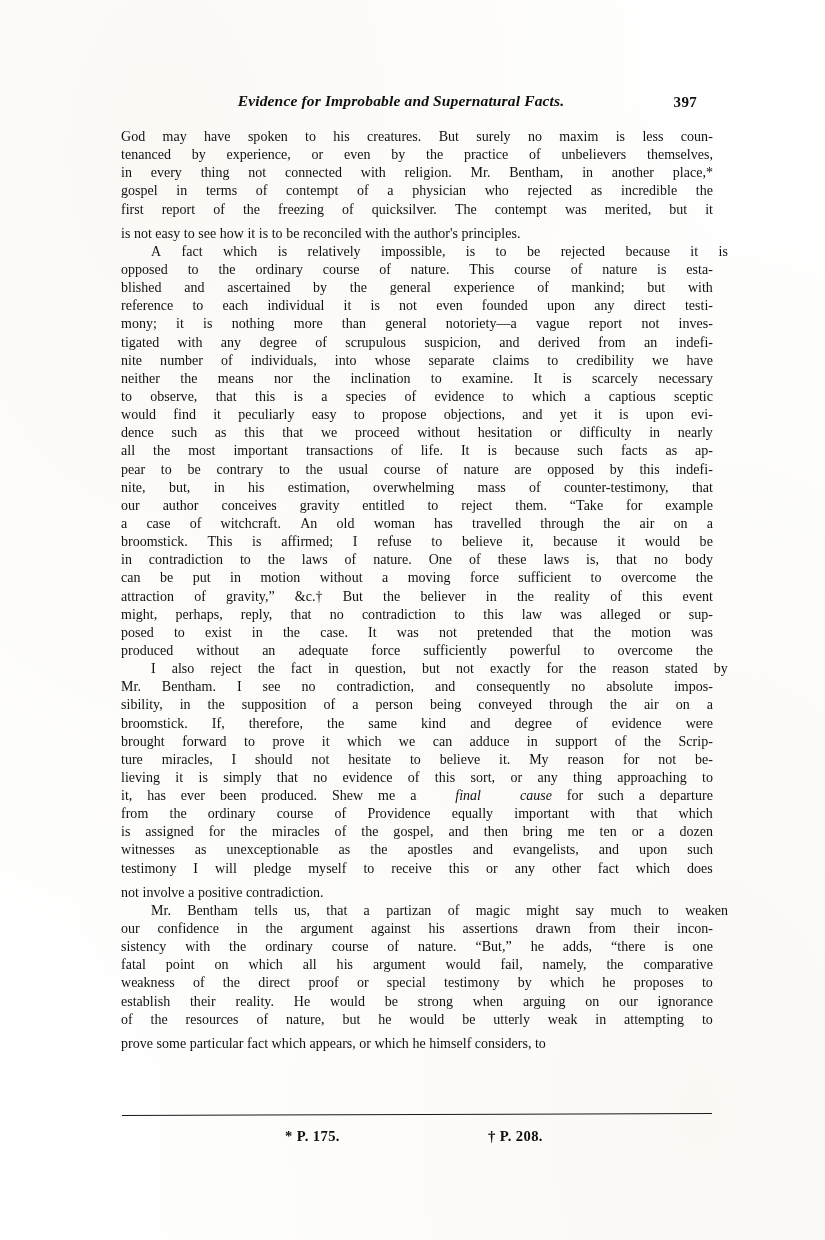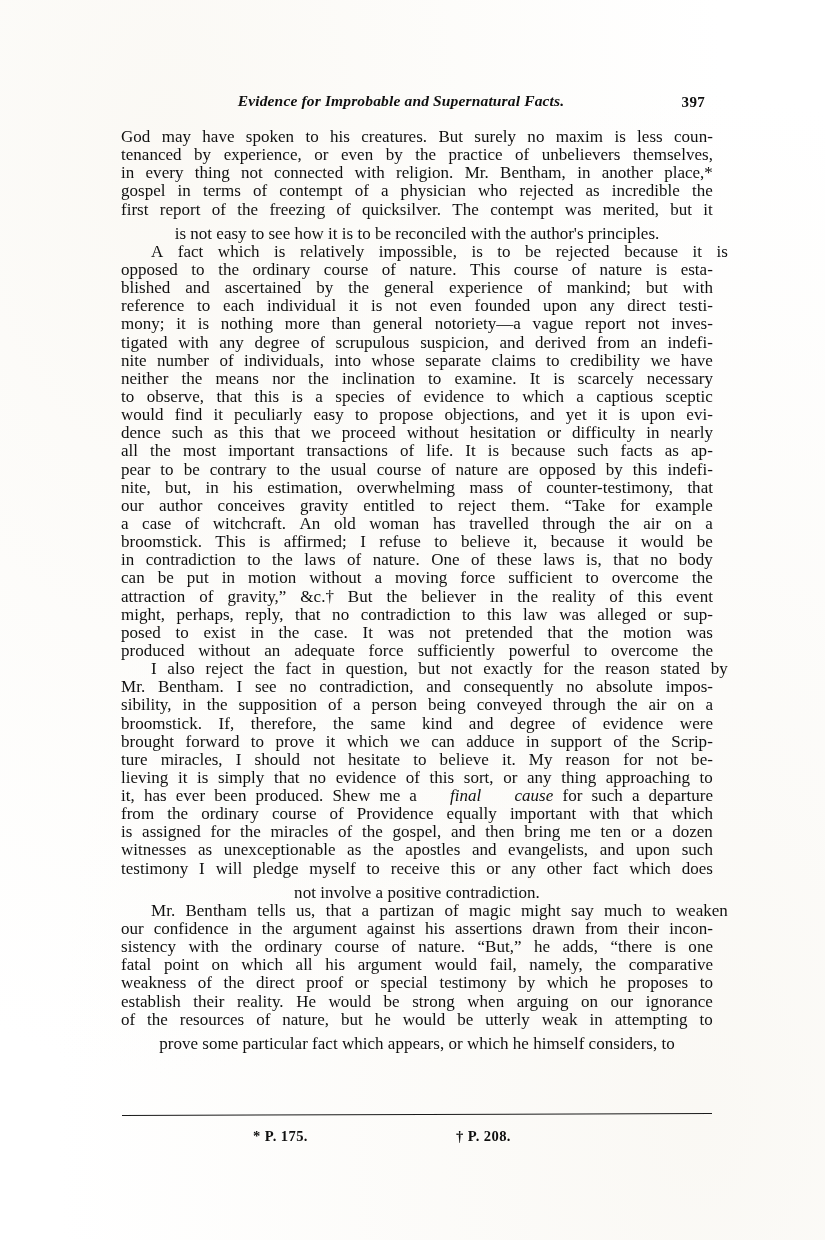--- a/index.html
+++ b/index.html
@@ -50,42 +50,41 @@
     top: 0;
     text-align: center;
     font-style: italic;
     font-weight: 700;
     font-size: 15.5px;
     letter-spacing: 0.15px;
     white-space: nowrap;
   }
   .runhead-folio {
     position: absolute;
-    right: 8px;
+    right: 16px;
     top: 2px;
     font-weight: 700;
     font-size: 15px;
     letter-spacing: 0.3px;
   }
 
   
   .textblock {
     position: absolute;
     top: 128px;
     left: 0;
     width: 592px;
   }
   .line {
     display: block;
     height: 18.15px;
     line-height: 18.15px;
-    font-size: 17px;
+    font-size: 14px;
     white-space: nowrap;
     letter-spacing: 0.02px;
-    text-align: center;
   }
   
   .line.j {
     display: flex;
     justify-content: space-between;
     width: 592px;
   }
   .line.j > span { white-space: pre; }
   .line.ind { padding-left: 15px; }
   .line.ind.j { width: 577px; margin-left: 15px; }
@@ -99,21 +98,21 @@
     top: 1114px;
     left: 122px;
     width: 590px;
     height: 0;
     border-top: 1.6px solid #1a1a1a;
     transform: rotate(-0.18deg);
   }
   .fn-row {
     position: absolute;
     top: 1128px;
-    left: 107px;
+    left: 139px;
     width: 592px;
     height: 22px;
   }
   .fn-item {
     position: absolute;
     font-size: 14.6px;
     font-weight: 700;
     letter-spacing: 0.4px;
     white-space: nowrap;
   }

